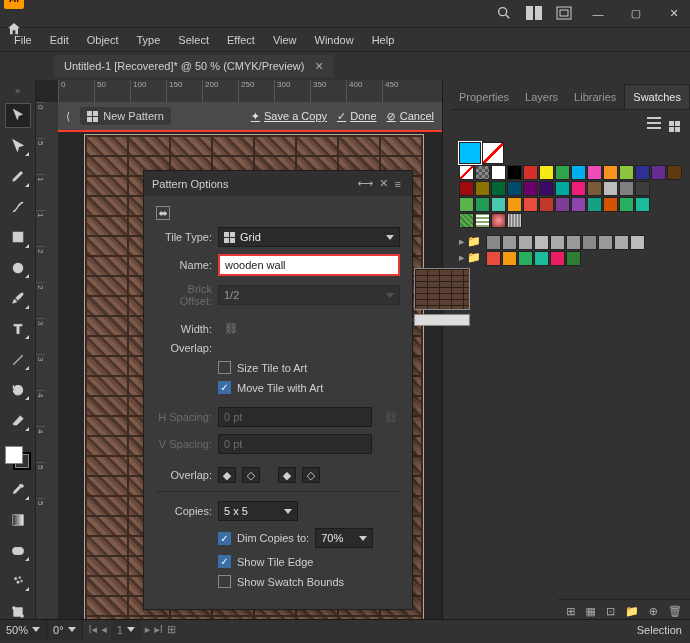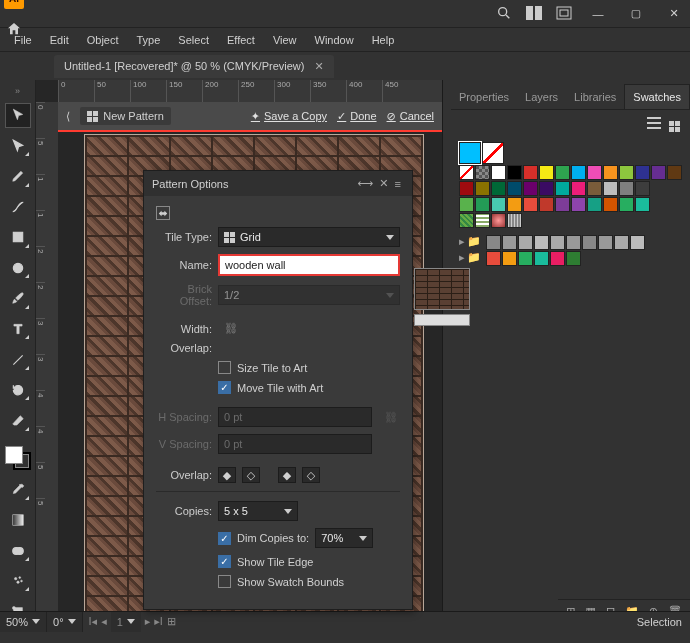--- a/index.html
+++ b/index.html
@@ -89,21 +89,21 @@
 .pp-thumb { position:absolute; top:72px; right:-58px; width:56px; height:42px; border:1px solid #888; background:
   repeating-linear-gradient(#2a1e16 0 1px, transparent 1px 6px),
   repeating-linear-gradient(90deg,#2a1e16 0 1px,transparent 1px 12px),
   #5a4033; }
 .pp-thumb2 { position:absolute; top:118px; right:-58px; width:56px; height:12px; background:#ddd; border:1px solid #888; }
 .ico-sm { width:14px; height:14px; display:inline-flex; align-items:center; justify-content:center; }
 .overlap-btn { width:18px; height:16px; background:#2a2a2a; border:1px solid #1c1c1c; display:inline-flex; align-items:center; justify-content:center; }
 .link-ico { color:#888; }
 
 
-.statusbar { position:absolute; bottom:12px; left:0; right:0; height:20px; background:#323232; border-top:1px solid #1a1a1a; display:flex; }
+.statusbar { position:absolute; bottom:4px; left:0; right:0; height:20px; background:#323232; border-top:1px solid #1a1a1a; display:flex; }
 .sb-left { display:flex; align-items:center; gap:0; }
 .sb-box { height:20px; padding:0 6px; display:flex; align-items:center; border-right:1px solid #222; background:#2d2d2d; gap:4px; }
 .sb-nav { display:flex; align-items:center; gap:4px; padding:0 6px; color:#888; }
 .sb-right { margin-left:auto; padding:0 8px; display:flex; align-items:center; }
 
 .chev-down { width:0;height:0;border-left:4px solid transparent;border-right:4px solid transparent;border-top:5px solid #ccc; display:inline-block; }
 .chev-down.dis { border-top-color:#6b6b6b; }
 .grid-ic { display:inline-grid; grid-template-columns:repeat(2,5px); grid-template-rows:repeat(2,5px); gap:1px; }
 .grid-ic i { background:#ccc; }
 

